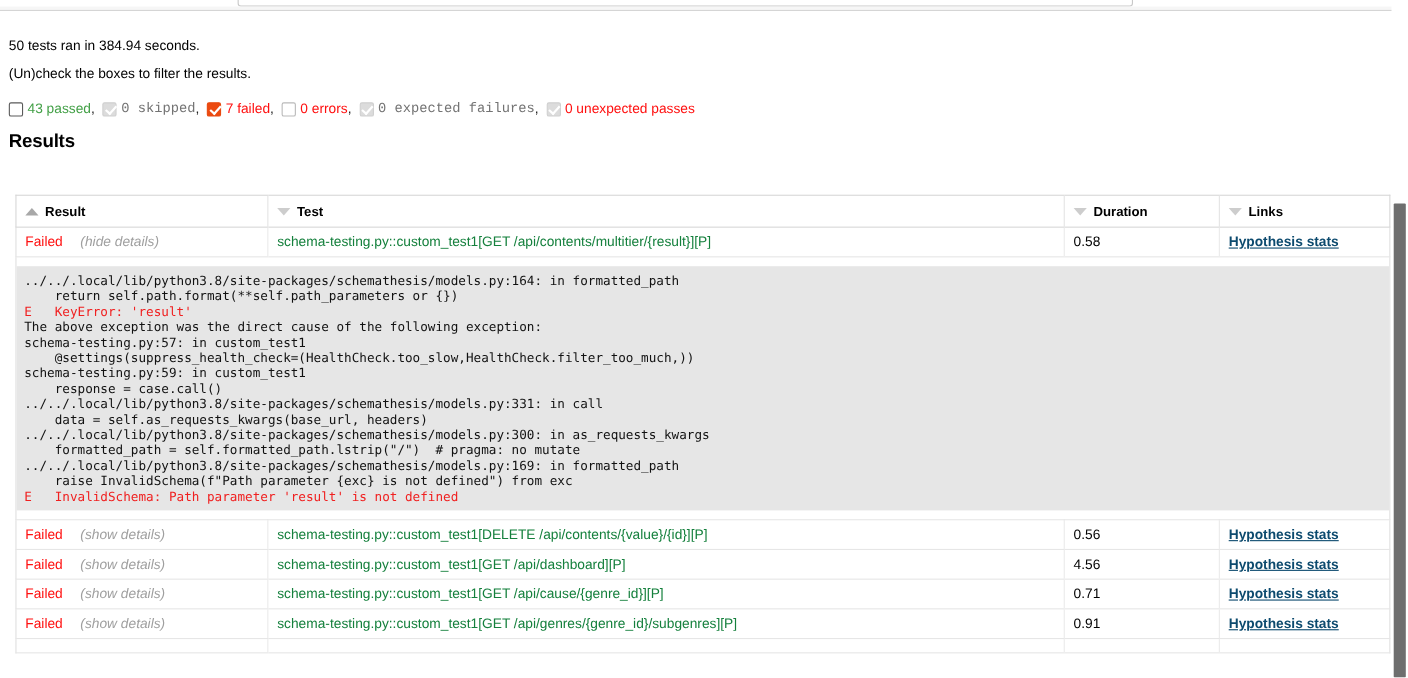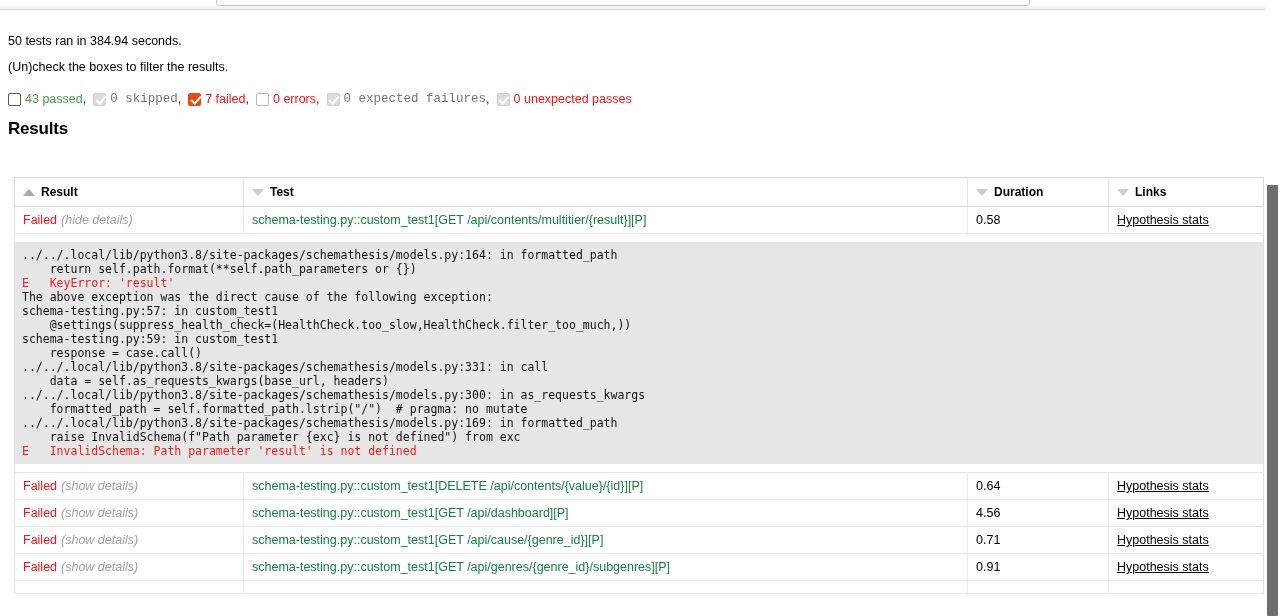--- a/index.html
+++ b/index.html
@@ -204,25 +204,26 @@
   .col-test     { width: 724px; }
   .col-duration { width: 141px; }
   .col-links    { width: 155px; }
 
   .status-failed {
     color: #ff0f0f;
   }
   .toggle-details {
     color: #9f9f9f;
     font-style: italic;
-    margin-left: 4px;
+    margin-left: 16px;
   }
   .hypothesis-link {
-    color: #000000;
+    color: #0c4a6e;
     text-decoration: underline;
+    font-weight: bold;
   }
   .test-id { color: #15803d; }
 
   
   tr.traceback-row td {
     padding: 0;
     border-left: 1px solid #e0e0e0;
     border-right: 1px solid #e0e0e0;
     border-bottom: 1px solid #e6e6e6;
     background: #ffffff;
@@ -361,21 +362,21 @@
             <td><a href="#" class="hypothesis-link">Hypothesis stats</a></td>
           </tr>
           <tr class="traceback-row">
             <td colspan="4">
               <div class="traceback-box"><div>../../.local/lib/python3.8/site-packages/schemathesis/models.py:164: in formatted_path</div><div>    return self.path.format(**self.path_parameters or {})</div><div class="tb-err">E   KeyError: 'result'</div><div></div><div>The above exception was the direct cause of the following exception:</div><div>schema-testing.py:57: in custom_test1</div><div>    @settings(suppress_health_check=(HealthCheck.too_slow,HealthCheck.filter_too_much,))</div><div>schema-testing.py:59: in custom_test1</div><div>    response = case.call()</div><div>../../.local/lib/python3.8/site-packages/schemathesis/models.py:331: in call</div><div>    data = self.as_requests_kwargs(base_url, headers)</div><div>../../.local/lib/python3.8/site-packages/schemathesis/models.py:300: in as_requests_kwargs</div><div>    formatted_path = self.formatted_path.lstrip("/")  # pragma: no mutate</div><div>../../.local/lib/python3.8/site-packages/schemathesis/models.py:169: in formatted_path</div><div>    raise InvalidSchema(f"Path parameter {exc} is not defined") from exc</div><div class="tb-err">E   InvalidSchema: Path parameter 'result' is not defined</div></div>
             </td>
           </tr>
           <tr>
             <td><span class="status-failed">Failed</span><span class="toggle-details">(show details)</span></td>
             <td><span class="test-id">schema-testing.py::custom_test1[DELETE /api/contents/{value}/{id}][P]</span></td>
-            <td><span>0.64</span></td>
+            <td><span>0.56</span></td>
             <td><a href="#" class="hypothesis-link">Hypothesis stats</a></td>
           </tr>
           <tr>
             <td><span class="status-failed">Failed</span><span class="toggle-details">(show details)</span></td>
             <td><span class="test-id">schema-testing.py::custom_test1[GET /api/dashboard][P]</span></td>
             <td><span>4.56</span></td>
             <td><a href="#" class="hypothesis-link">Hypothesis stats</a></td>
           </tr>
           <tr>
             <td><span class="status-failed">Failed</span><span class="toggle-details">(show details)</span></td>

